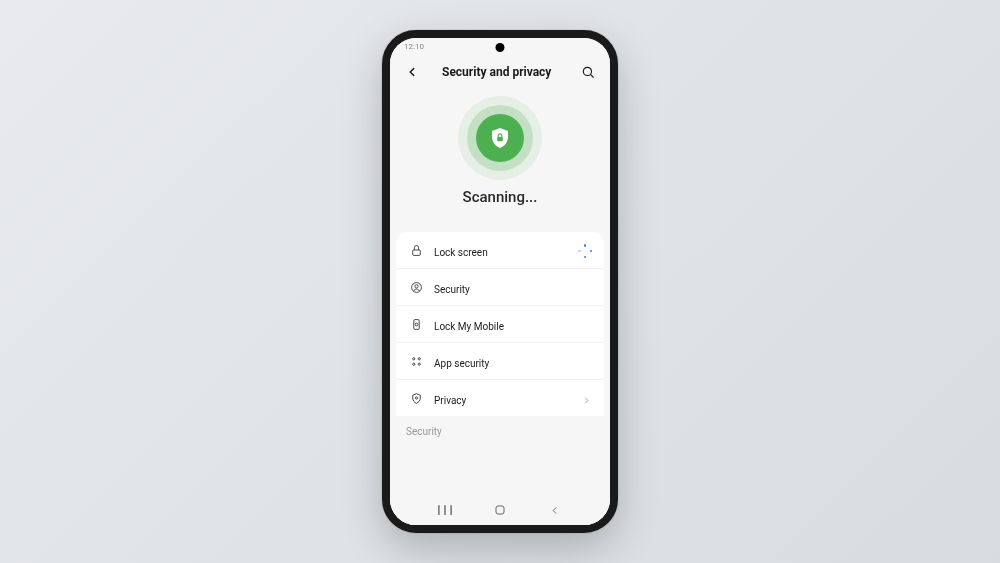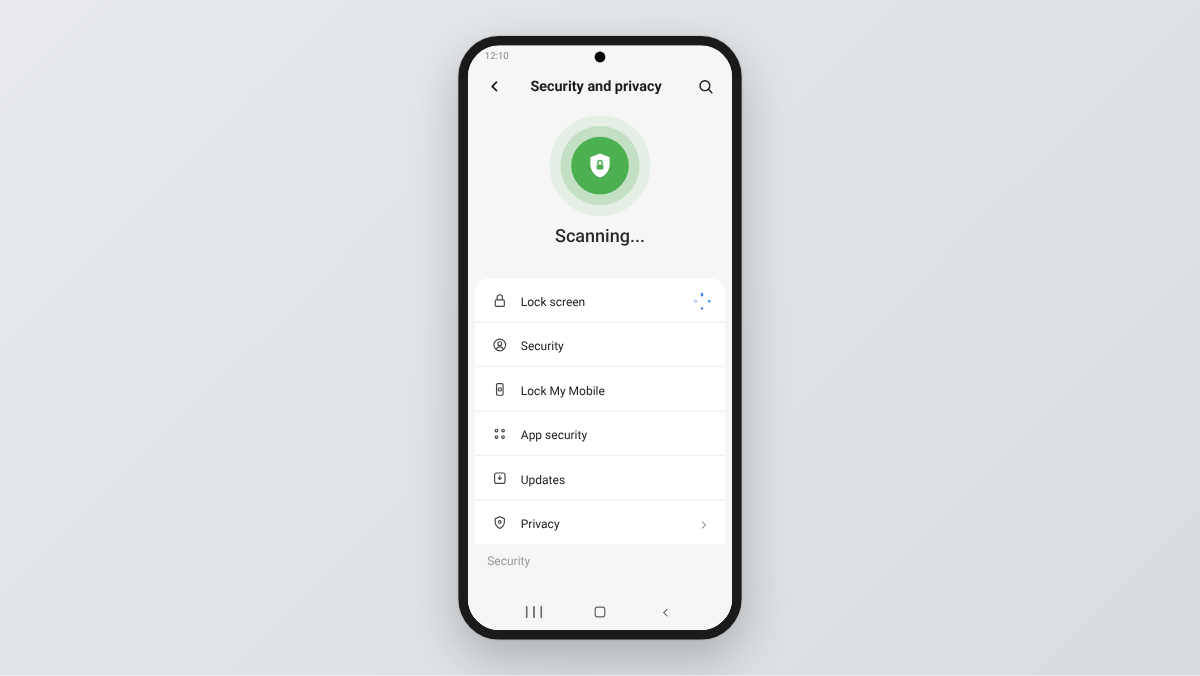--- a/index.html
+++ b/index.html
@@ -231,30 +231,20 @@
           <svg width="13" height="13" viewBox="0 0 24 24" fill="none" stroke="currentColor" stroke-width="1.8">
               <circle cx="7" cy="7" r="2"></circle>
               <circle cx="17" cy="7" r="2"></circle>
               <circle cx="7" cy="17" r="2"></circle>
               <circle cx="17" cy="17" r="2"></circle>
             </svg>
         </div>
         <div class="row-label">App security</div>
       </div>
 
-      <div class="row">
-        <div class="row-icon">
-          <svg width="13" height="13" viewBox="0 0 24 24" fill="none" stroke="currentColor" stroke-width="1.8">
-              <rect x="4" y="4" width="16" height="16" rx="3"></rect>
-              <path d="M12 8v5"></path>
-              <path d="M9 11l3 3 3-3"></path>
-            </svg>
-        </div>
-        <div class="row-label">Updates</div>
-      </div>
 
       <div class="row">
         <div class="row-icon">
           <svg width="13" height="13" viewBox="0 0 24 24" fill="none" stroke="currentColor" stroke-width="1.8">
               <path d="M12 3l7 3v5c0 5-3 8-7 10-4-2-7-5-7-10V6z"></path>
               <circle cx="12" cy="11" r="2"></circle>
             </svg>
         </div>
         <div class="row-label">Privacy</div>
         <div class="row-trailing">

